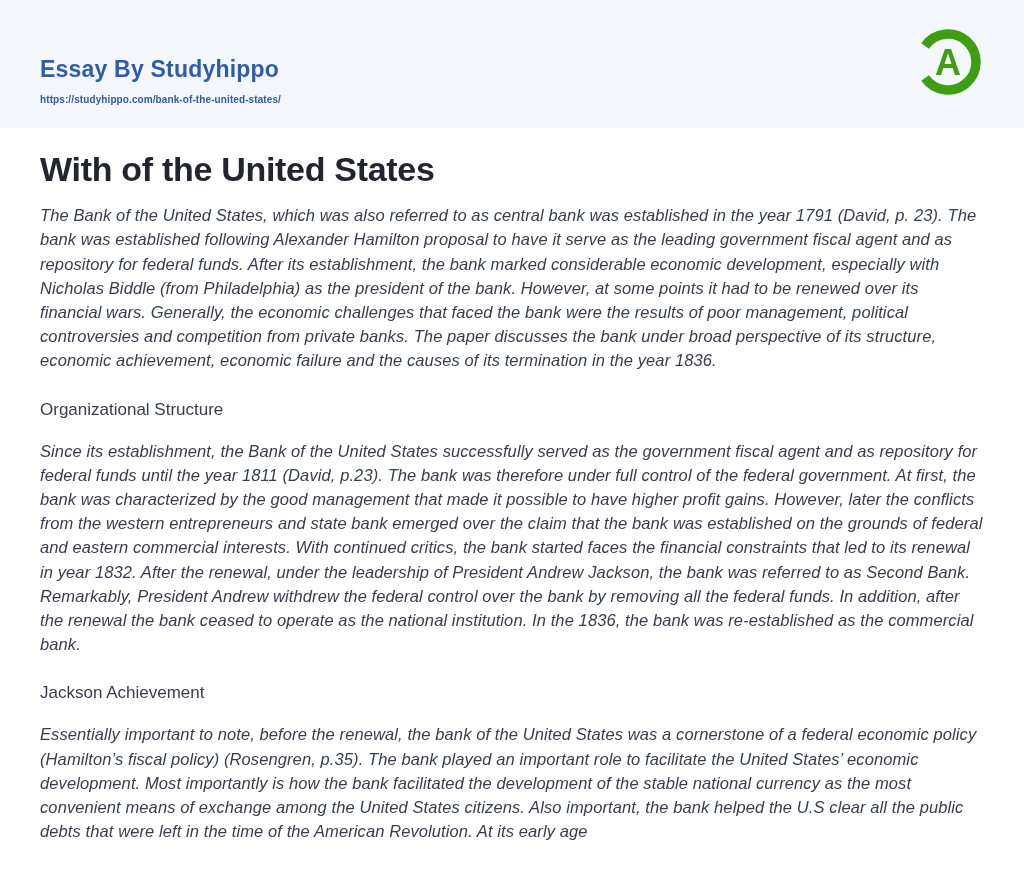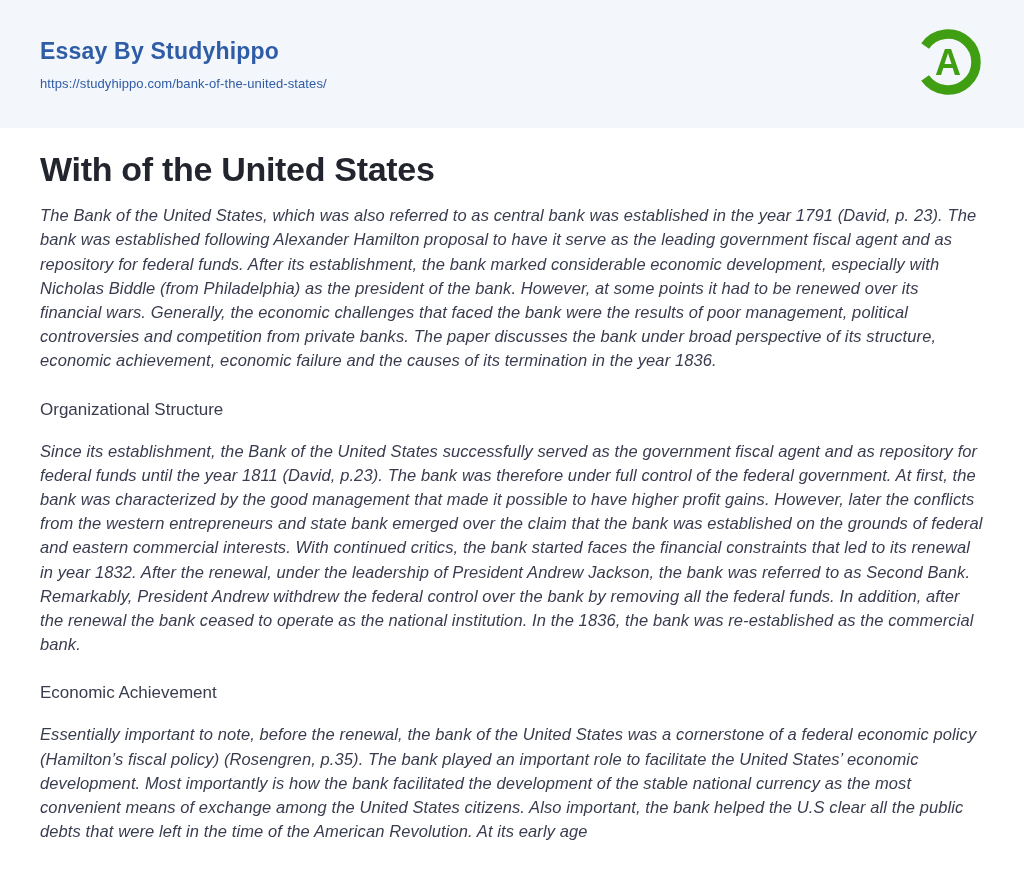--- a/index.html
+++ b/index.html
@@ -16,36 +16,36 @@
     height: 885px;
     background: #ffffff;
     position: relative;
   }
   
   .site-header {
     height: 128px;
     background: #f3f6fa;
     position: relative;
     box-sizing: border-box;
-    padding: 38px 40px 0 40px;
+    padding: 56px 40px 0 40px;
   }
   .brand {
     color: #2e5ca6;
     font-size: 23px;
     font-weight: 700;
     letter-spacing: 0.2px;
     line-height: 1.2;
     margin: 0;
   }
   .source-url {
     display: inline-block;
     margin-top: 10px;
     color: #2e5ca6;
-    font-size: 13px;
-    font-weight: 400;
+    font-size: 10px;
+    font-weight: 700;
     text-decoration: none;
     letter-spacing: 0.1px;
     text-align: center;
   }
   .logo-wrap {
     position: absolute;
     top: 22px;
     right: 36px;
     width: 80px;
     height: 80px;
@@ -100,18 +100,18 @@
 
   <div class="content">
     <h1 class="doc-title">With of the United States</h1>
 
     <p class="para">The Bank of the United States, which was also referred to as central bank was established in the year 1791 (David, p. 23). The bank was established following Alexander Hamilton proposal to have it serve as the leading government fiscal agent and as repository for federal funds. After its establishment, the bank marked considerable economic development, especially with Nicholas Biddle (from Philadelphia) as the president of the bank. However, at some points it had to be renewed over its financial wars. Generally, the economic challenges that faced the bank were the results of poor management, political controversies and competition from private banks. The paper discusses the bank under broad perspective of its structure, economic achievement, economic failure and the causes of its termination in the year 1836.</p>
 
     <h3 class="subheading">Organizational Structure</h3>
 
     <p class="para">Since its establishment, the Bank of the United States successfully served as the government fiscal agent and as repository for federal funds until the year 1811 (David, p.23). The bank was therefore under full control of the federal government. At first, the bank was characterized by the good management that made it possible to have higher profit gains. However, later the conflicts from the western entrepreneurs and state bank emerged over the claim that the bank was established on the grounds of federal and eastern commercial interests. With continued critics, the bank started faces the financial constraints that led to its renewal in year 1832. After the renewal, under the leadership of President Andrew Jackson, the bank was referred to as Second Bank. Remarkably, President Andrew withdrew the federal control over the bank by removing all the federal funds. In addition, after the renewal the bank ceased to operate as the national institution. In the 1836, the bank was re-established as the commercial bank.</p>
 
-    <h3 class="subheading">Economic Achievement</h3>
+    <h3 class="subheading">Jackson Achievement</h3>
 
     <p class="para">Essentially important to note, before the renewal, the bank of the United States was a cornerstone of a federal economic policy (Hamilton’s fiscal policy) (Rosengren, p.35). The bank played an important role to facilitate the United States’ economic development. Most importantly is how the bank facilitated the development of the stable national currency as the most convenient means of exchange among the United States citizens. Also important, the bank helped the U.S clear all the public debts that were left in the time of the American Revolution. At its early age</p>
   </div>
 
 </div>
 
 </body></html>

